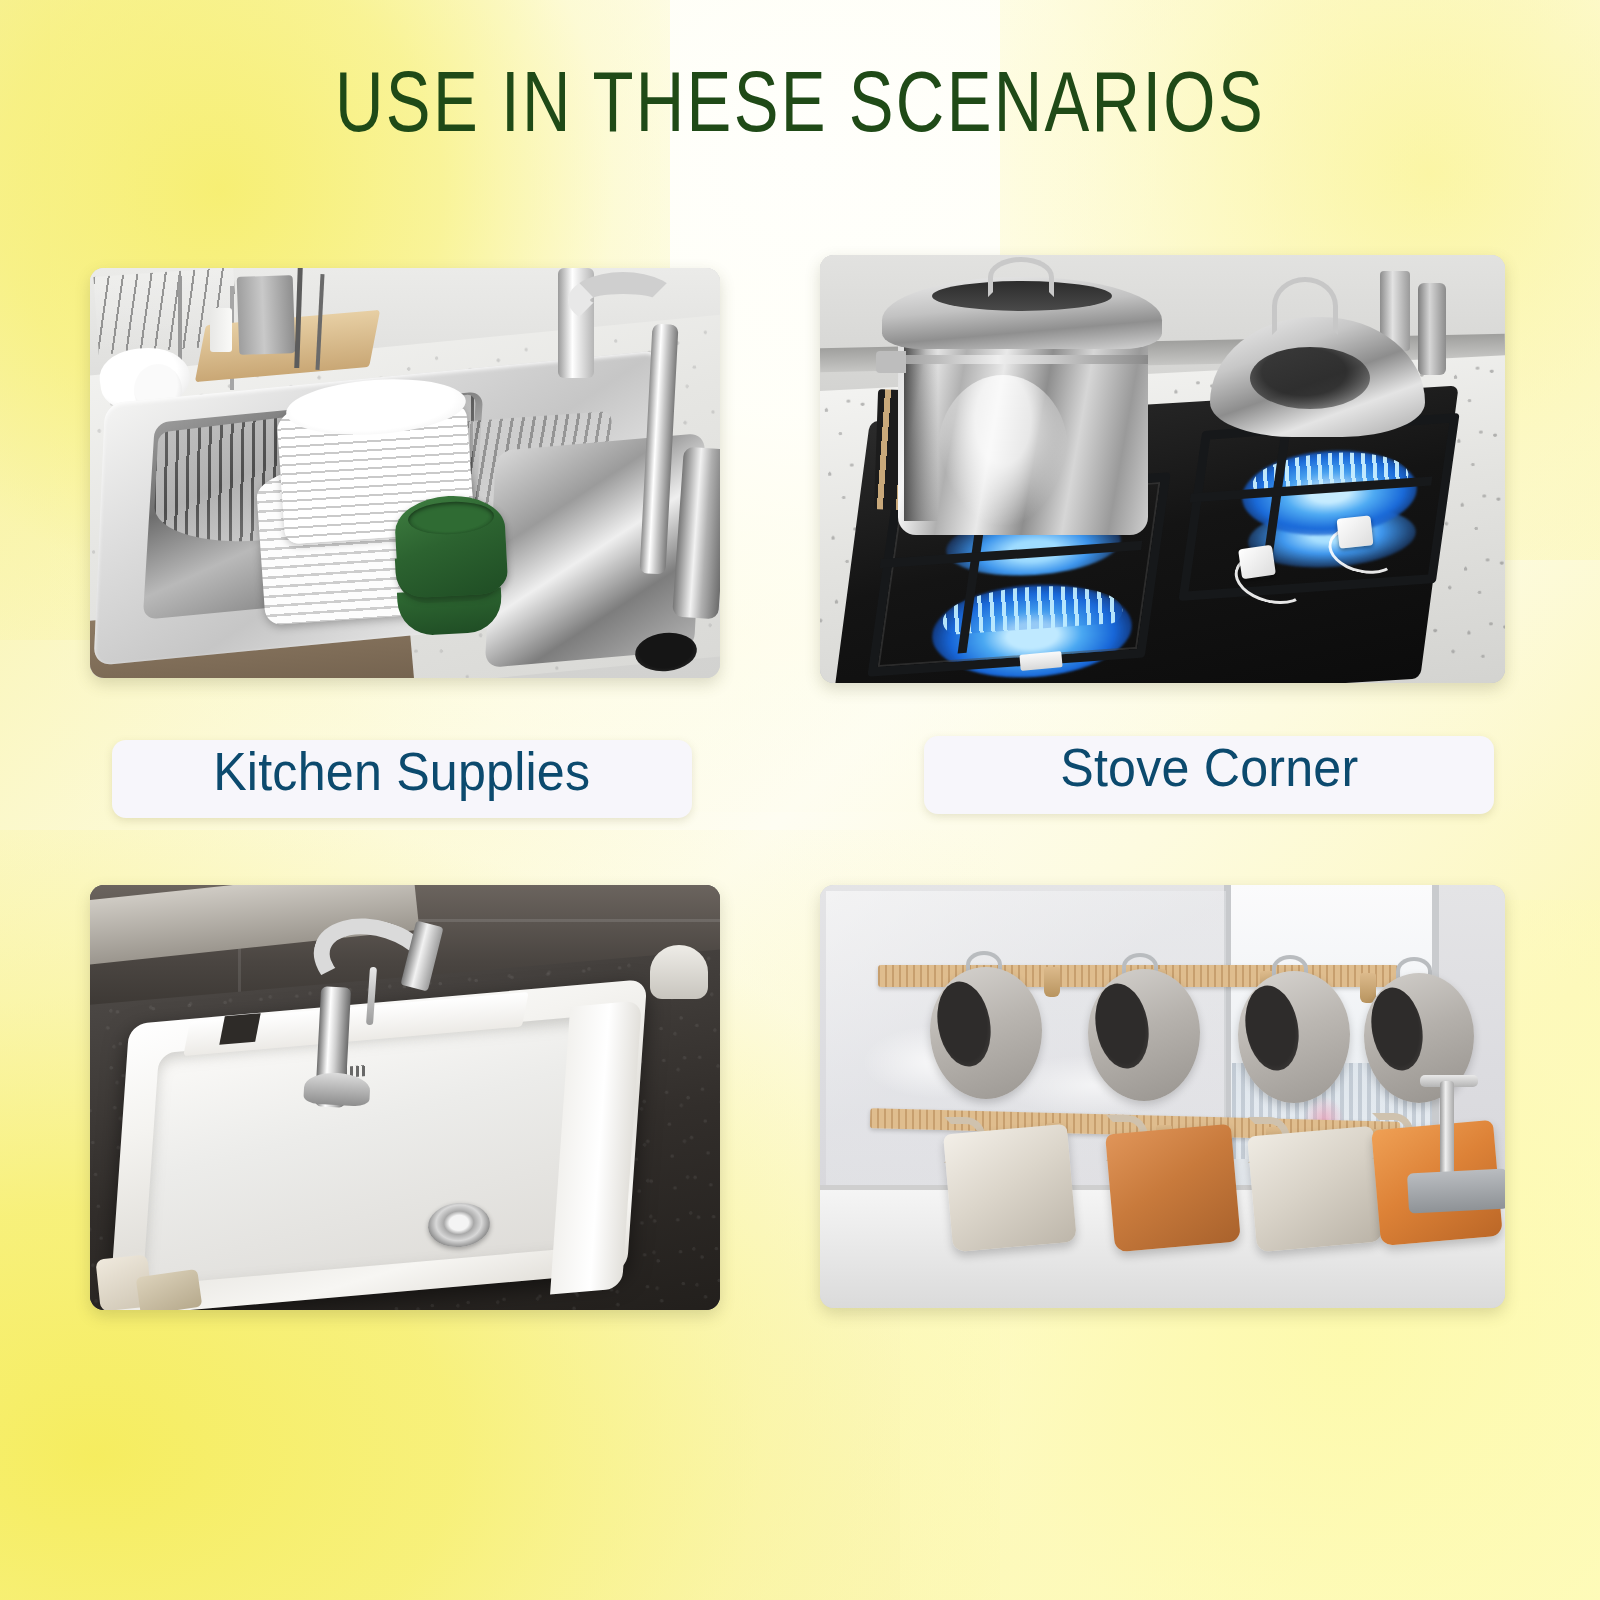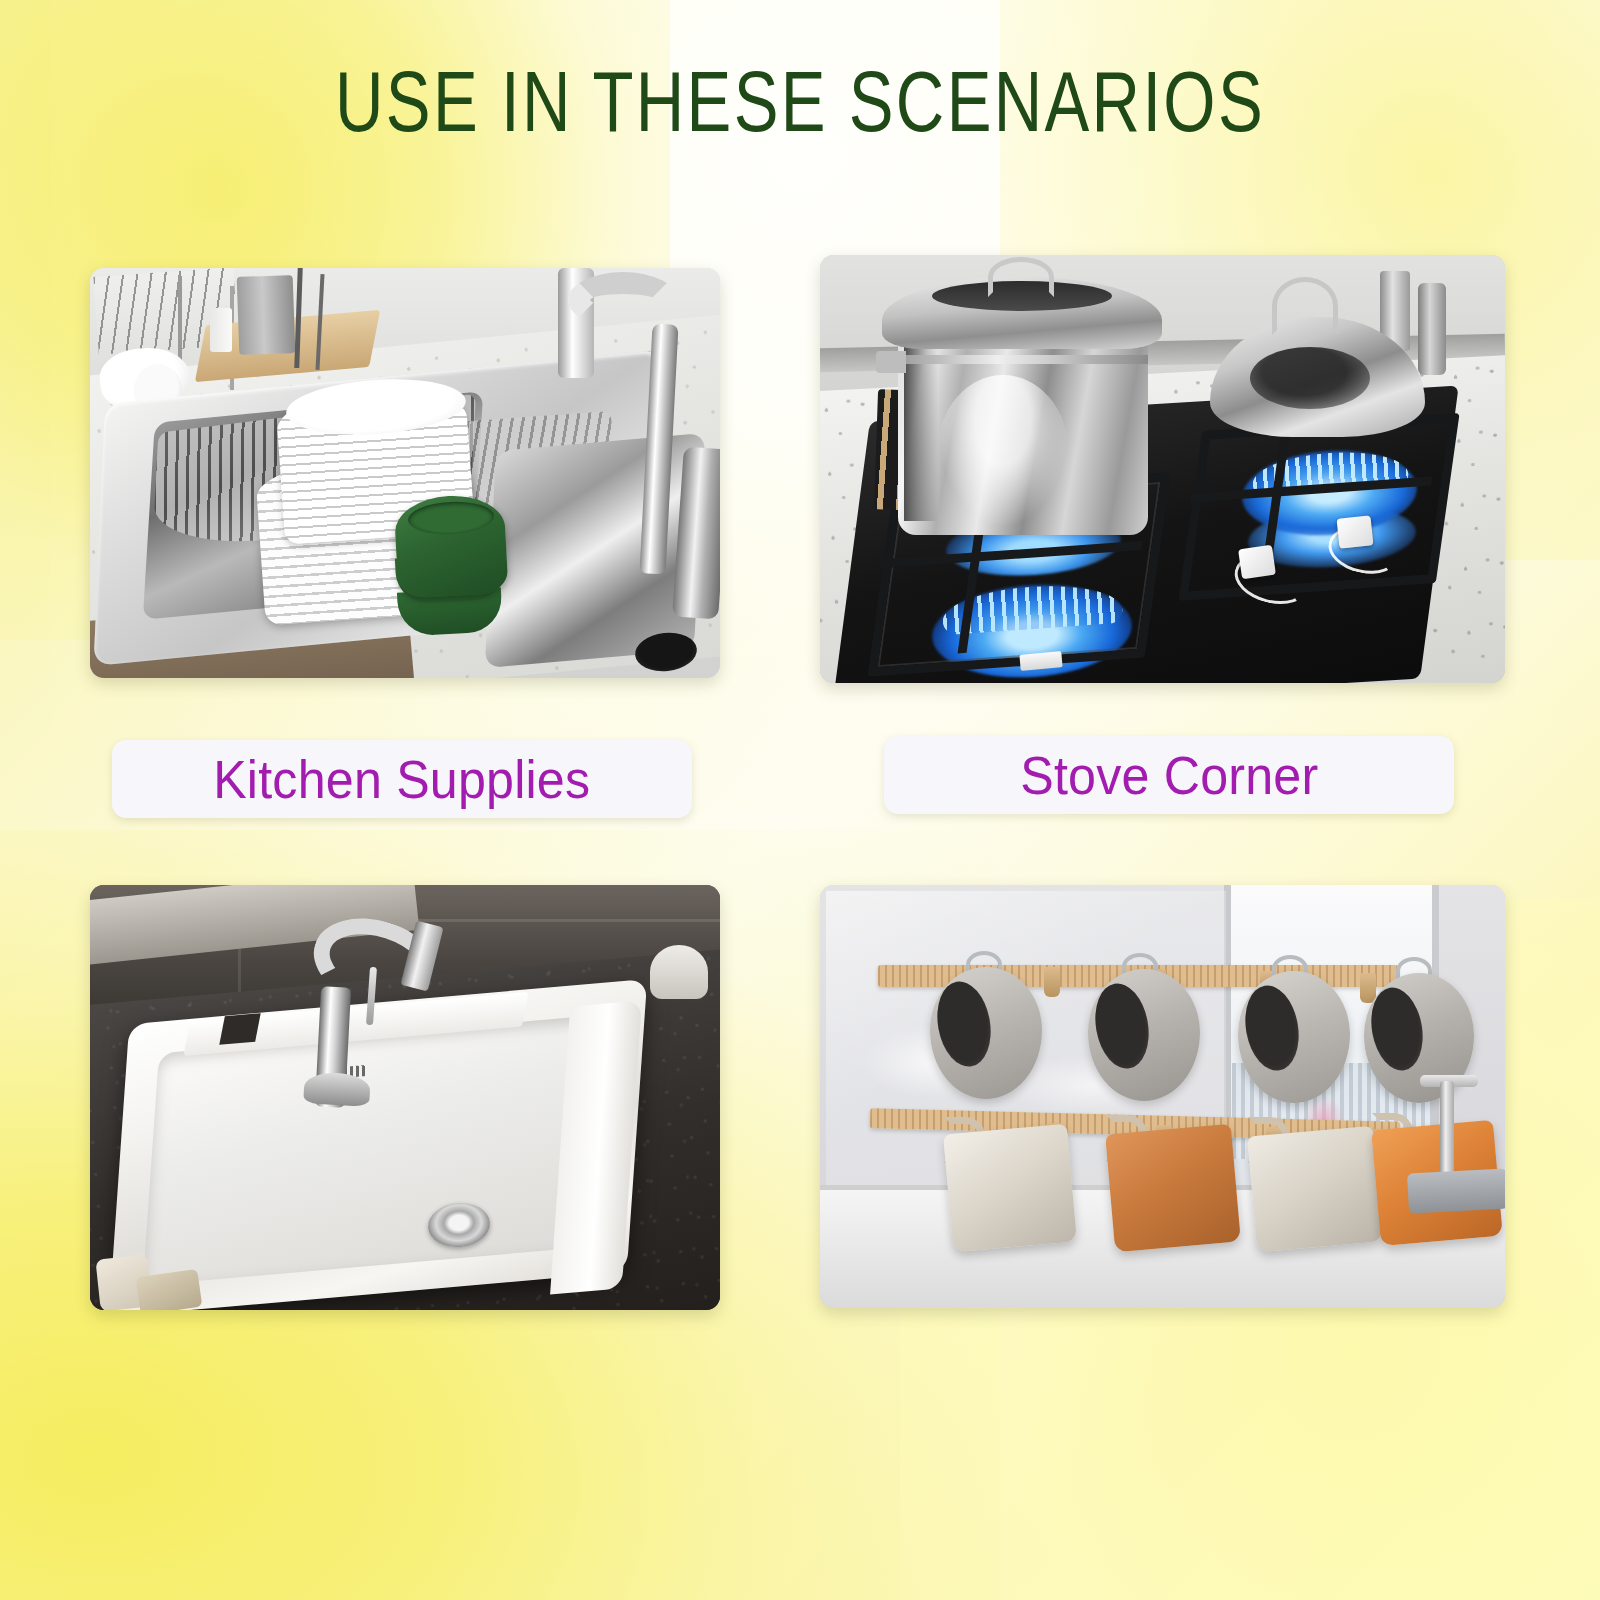--- a/index.html
+++ b/index.html
@@ -658,31 +658,30 @@
     background: linear-gradient(180deg,#b9bcc0,#8e9296);
     border-radius: 6px;
     transform: rotate(-3deg);
   }
 
   
   .chip {
     position: absolute;
     background: #f7f6fb;
     border-radius: 14px;
-    color: #a21caf;
+    color: #0c4a6e;
     display: flex;
-    align-items: center;
     justify-content: center;
     font-weight: 300;
     letter-spacing: .2px;
     box-shadow: 0 3px 9px rgba(120,115,60,.18);
   }
   .chip span { transform: scaleX(0.93); transform-origin: 50% 50%; white-space: nowrap; }
   .chip-1 { left: 112px;  top: 740px;  width: 580px; height: 78px; font-size: 54px; }
-  .chip-2 { left: 884px;  top: 736px;  width: 570px; height: 78px; font-size: 54px; }
+  .chip-2 { left: 924px;  top: 736px;  width: 570px; height: 78px; font-size: 54px; }
   .chip-3 { left: 122px;  top: 1352px; width: 566px; height: 78px; font-size: 54px; }
   .chip-4 { left: 1024px; top: 1352px; width: 290px; height: 78px; font-size: 54px; }
 </style>
 </head>
 <body>
 
 <div id="stage">
 
   <div class="bg-base"></div>
   <div class="bg-glow-top"></div>

